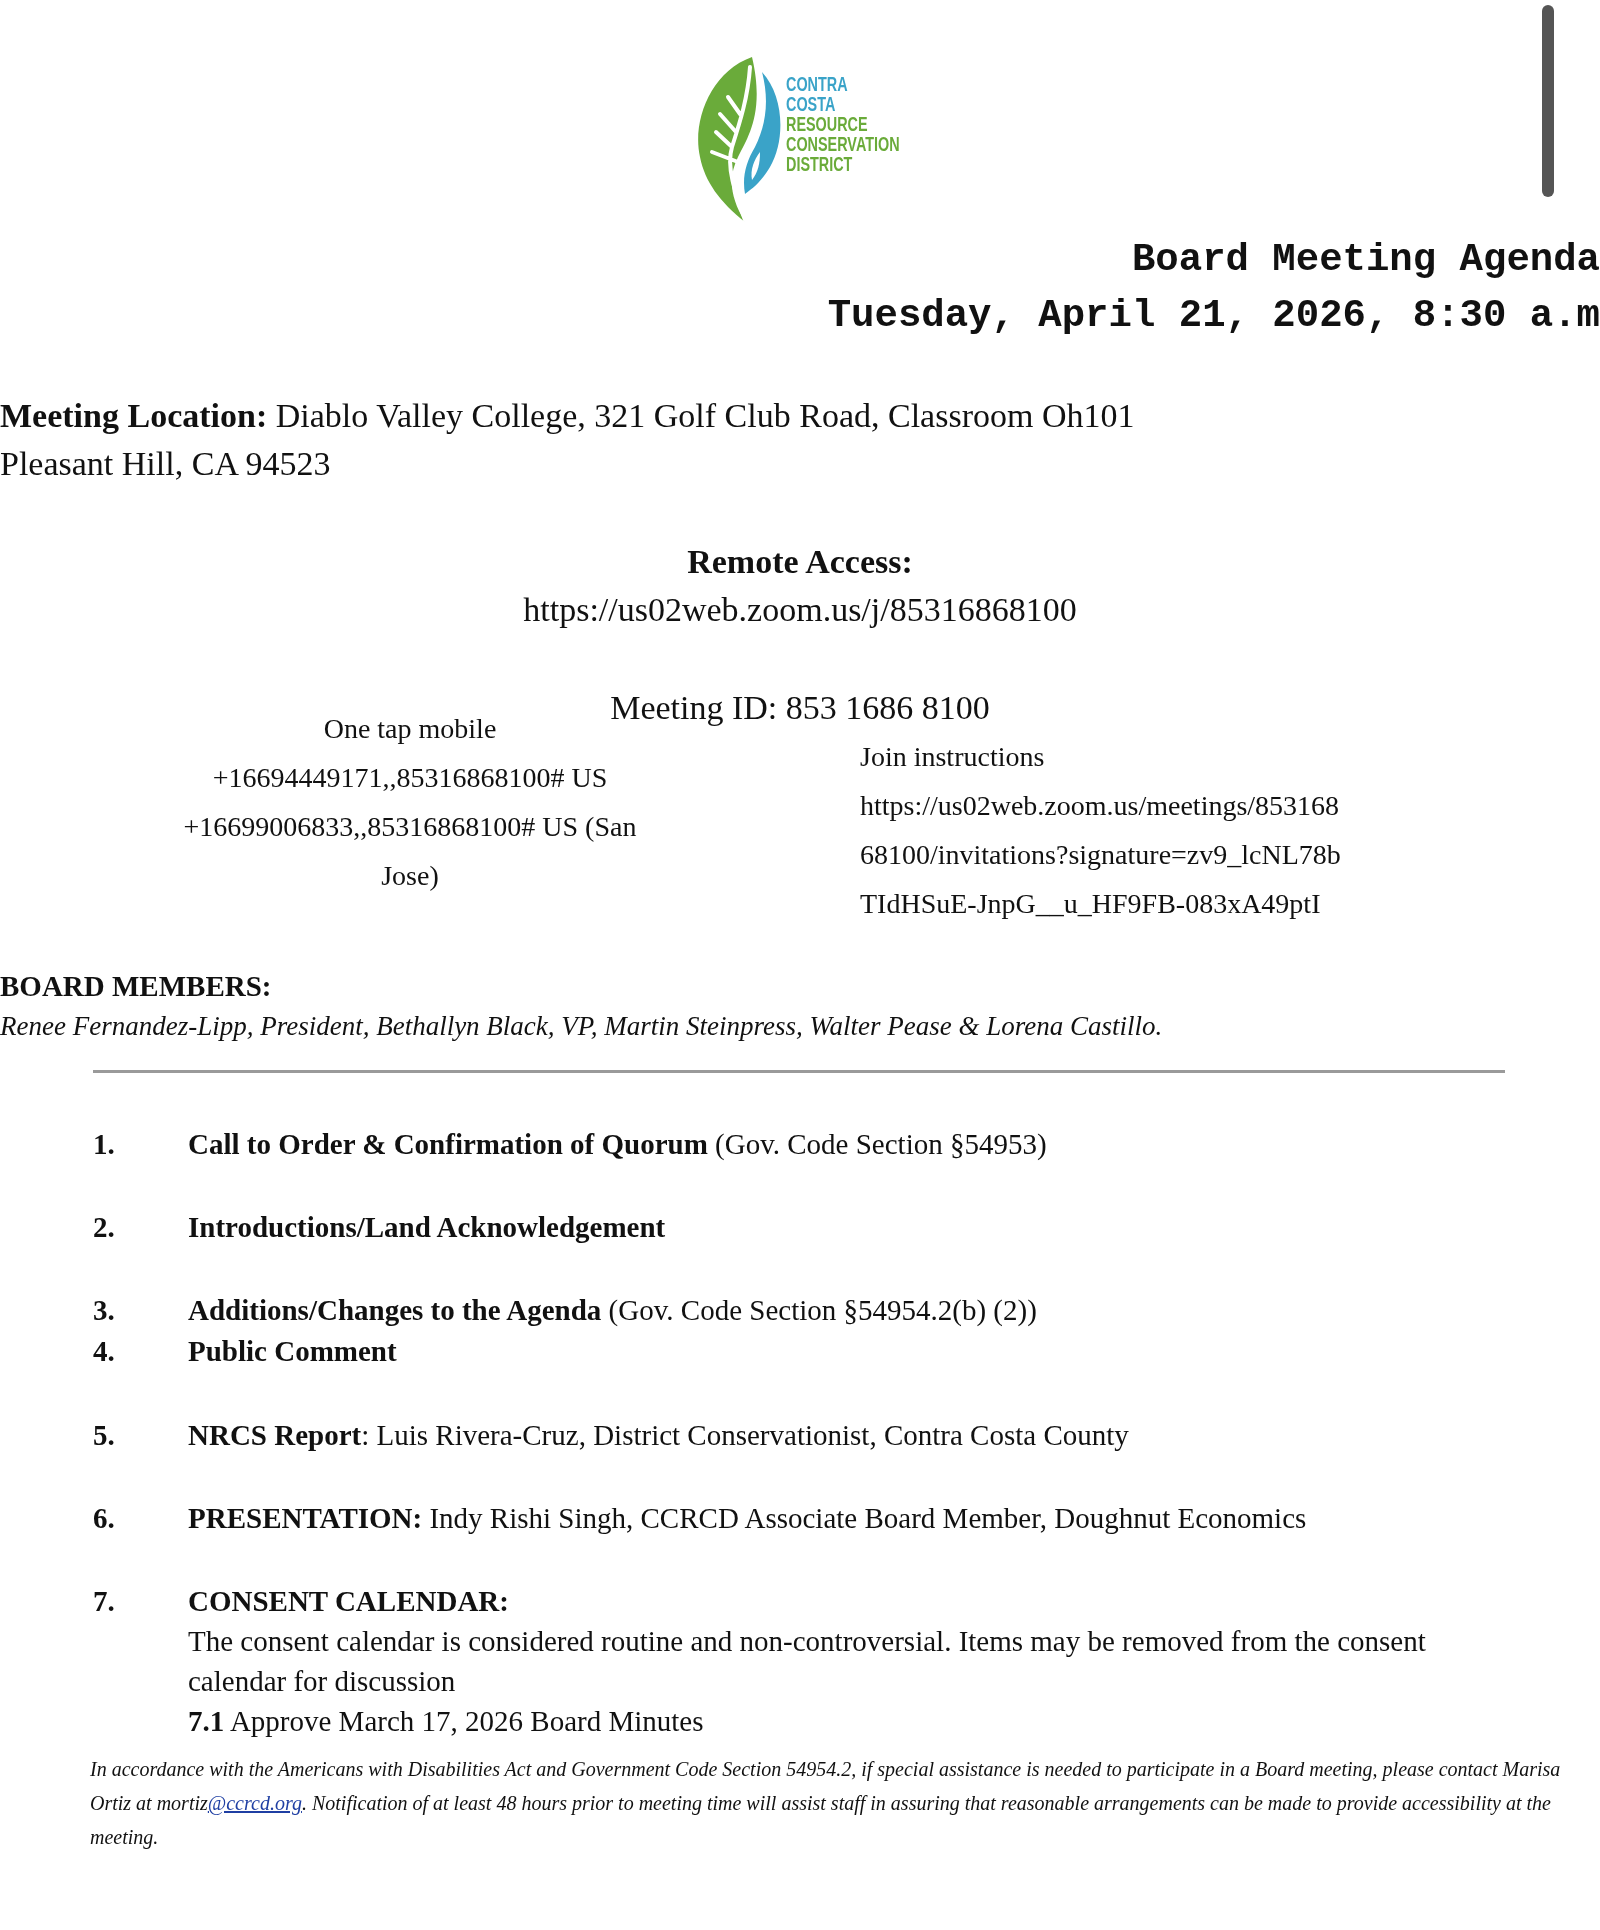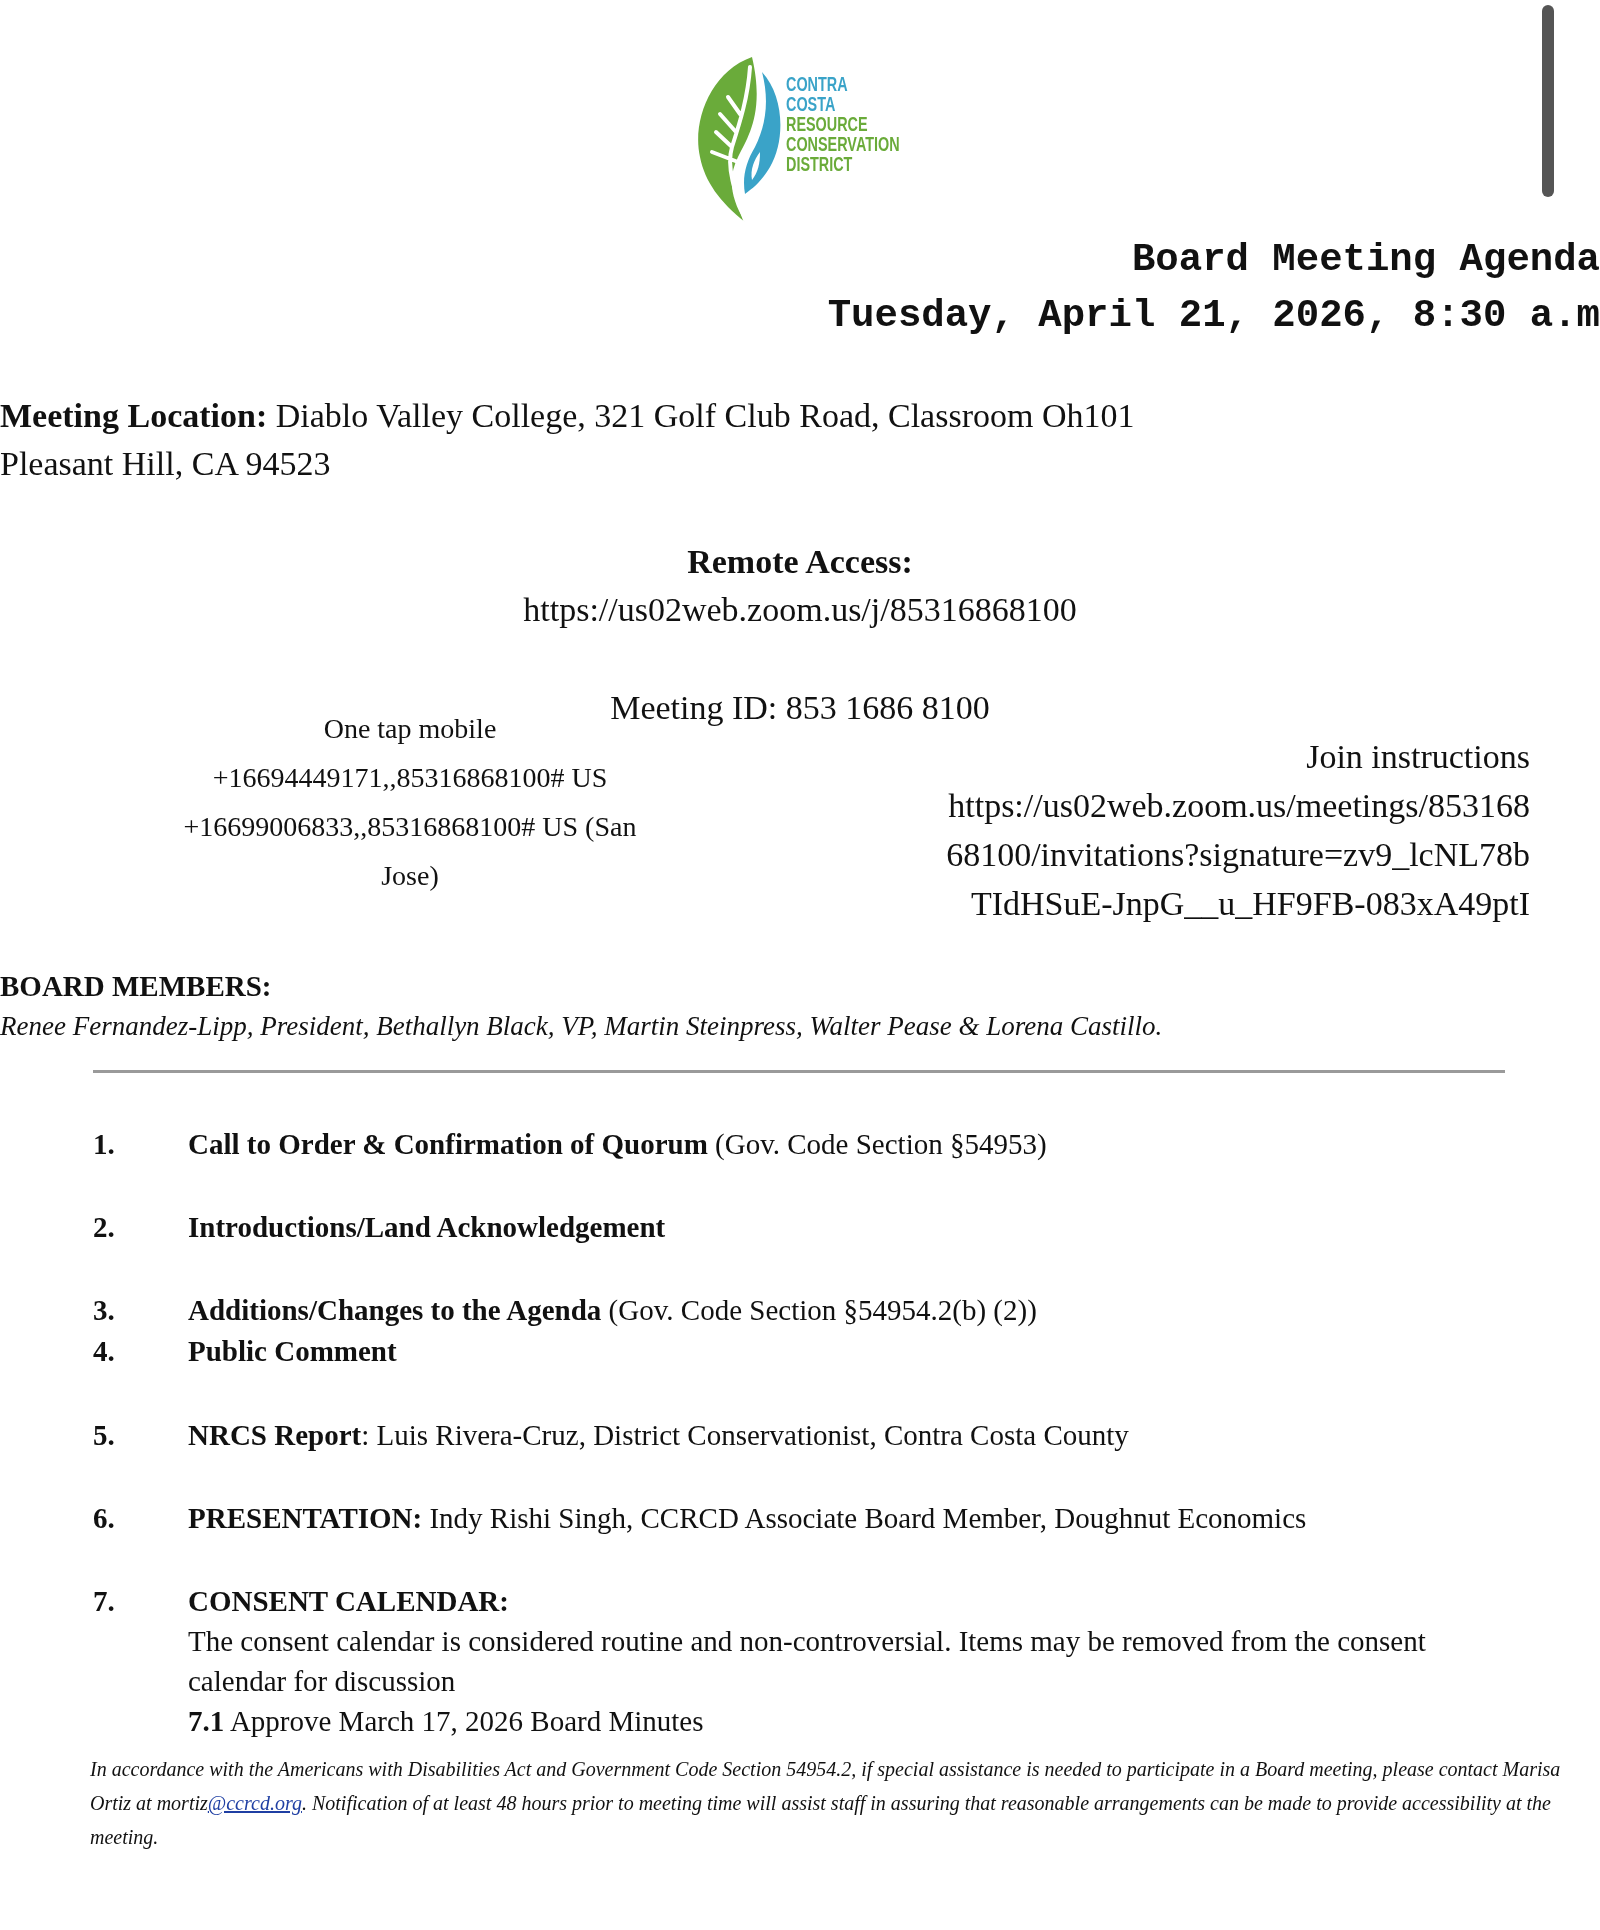--- a/index.html
+++ b/index.html
@@ -20,21 +20,21 @@
 
   .location { position: absolute; left: 0; width: 1600px; top: 392px; font-size: 34px; line-height: 48px; }
   .location b { font-weight: bold; }
 
   .remote { position: absolute; left: 0; width: 1600px; top: 538px; font-size: 34px; line-height: 48px; text-align: center; }
   .remote .hdr { font-weight: bold; }
 
   .meetid { position: absolute; left: 0; width: 1600px; top: 684px; font-size: 34px; line-height: 48px; text-align: center; }
 
   .col-left { position: absolute; left: 100px; width: 620px; top: 704px; font-size: 28px; line-height: 49px; text-align: center; }
-  .col-right { position: absolute; left: 860px; width: 670px; top: 732px; font-size: 34px; line-height: 49px; text-align: right; word-break: break-all; }
+  .col-right { position: absolute; left: 860px; width: 670px; top: 732px; font-size: 28px; line-height: 49px; text-align: left; word-break: break-all; }
 
   .board { position: absolute; left: 0; width: 1600px; top: 966px; }
   .board .hdr { font-weight: bold; font-size: 29px; line-height: 40px; }
   .board .members { font-style: italic; font-size: 27px; line-height: 40px; }
 
   .divider { position: absolute; left: 93px; width: 1412px; top: 1070px; height: 3px; background: #9a9a9a; }
 
   .agenda { position: absolute; left: 0; top: 0; width: 1600px; }
   .item { position: absolute; left: 93px; width: 1420px; font-size: 29px; line-height: 40px; }
   .item .num { position: absolute; left: 0; top: 0; font-weight: bold; }

